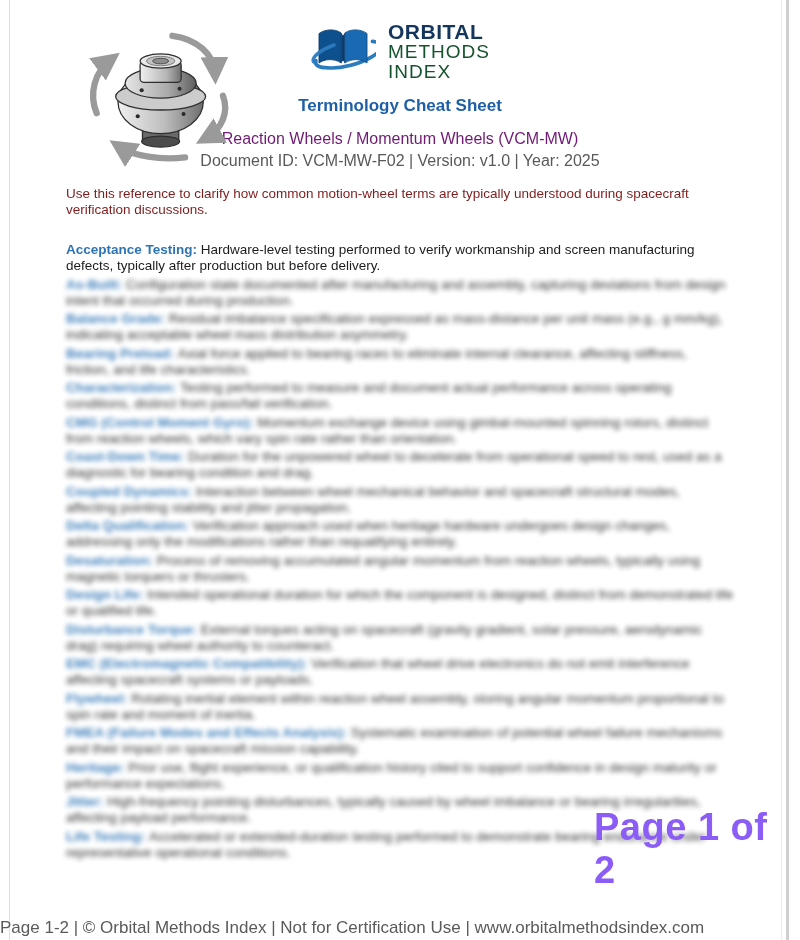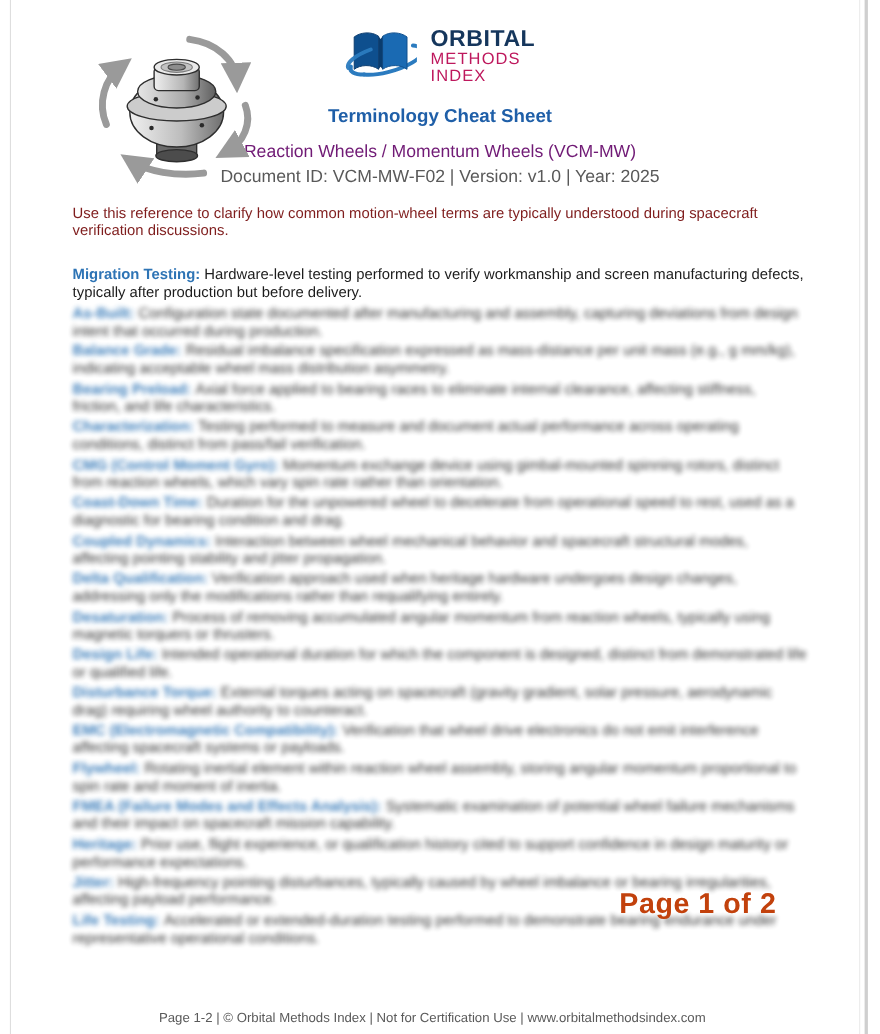--- a/index.html
+++ b/index.html
@@ -14,44 +14,44 @@
   .edge-right-1{position:absolute;left:781px;top:0;bottom:0;width:1px;background:#ececec;}
   .edge-right-2{position:absolute;left:786px;top:0;bottom:0;width:3px;background:#cfcfcf;}
 
   .page{position:absolute;left:0;top:0;width:800px;height:940px;}
 
   
   .header{padding-top:16px;text-align:center;}
   .logo-row{display:flex;align-items:center;justify-content:center;gap:12px;height:70px;}
   .logo-text{text-align:left;line-height:1.02;}
   .logo-text .l1{font-weight:bold;font-size:21px;color:#15365c;letter-spacing:0.5px;}
-  .logo-text .l2,.logo-text .l3{font-size:15px;color:#be185d;letter-spacing:1px;}
+  .logo-text .l2,.logo-text .l3{font-size:19px;color:#14532d;letter-spacing:1px;}
   .doc-title{margin-top:10px;font-size:17px;font-weight:bold;color:#1f5fa8;}
   .doc-subtitle{margin-top:14px;font-size:16px;color:#701a75;}
   .doc-meta{margin-top:4px;font-size:16px;color:#595959;}
 
   
   .wheel-illustration{position:absolute;left:84px;top:20px;width:158px;height:150px;}
 
   
   .intro{margin:16px auto 0;width:668px;font-size:13.5px;line-height:16px;text-align:left;color:#7f1d1d;}
   .glossary{margin:24px auto 0;width:668px;text-align:left;}
   .entry{margin:0 0 2.5px 0;font-size:13.5px;line-height:16px;color:#1c1c1c;}
   .entry .term{color:#2e74b5;font-weight:bold;}
   .entry.blurred{filter:blur(2.5px);opacity:.92;}
 
   
   .page-stamp{
-    position:absolute;left:563px;top:806px;
-    font-size:26px;font-weight:bold;color:#c2410c;letter-spacing:0.5px;
+    position:absolute;left:594px;top:806px;
+    font-size:38px;font-weight:bold;color:#8b5cf6;letter-spacing:0.5px;
   }
 
   .footer{
-    position:absolute;left:0;right:14px;top:918px;text-align:center;
-    font-size:12px;color:#5a5a5a;
+    position:absolute;left:0;right:14px;top:918px;text-align:left;
+    font-size:17px;color:#5a5a5a;
   }
 </style>
 </head>
 <body>
 
 <div class="edge-left"></div>
 <div class="edge-right-1"></div>
 <div class="edge-right-2"></div>
 
 <div class="page">
@@ -126,21 +126,21 @@
       </div>
     </div>
     <div class="doc-title">Terminology Cheat Sheet</div>
     <div class="doc-subtitle">Reaction Wheels / Momentum Wheels (VCM-MW)</div>
     <div class="doc-meta">Document ID: VCM-MW-F02 | Version: v1.0 | Year: 2025</div>
   </div>
 
   <p class="intro">Use this reference to clarify how common motion-wheel terms are typically understood during spacecraft verification discussions.</p>
 
   <div class="glossary" id="glossary">
-      <p class="entry"><span class="term">Migration Testing: </span><span class="def">Hardware-level testing performed to verify workmanship and screen manufacturing defects, typically after production but before delivery.</span></p>
+      <p class="entry"><span class="term">Acceptance Testing: </span><span class="def">Hardware-level testing performed to verify workmanship and screen manufacturing defects, typically after production but before delivery.</span></p>
       <p class="entry blurred"><span class="term">As-Built: </span><span class="def">Configuration state documented after manufacturing and assembly, capturing deviations from design intent that occurred during production.</span></p>
       <p class="entry blurred"><span class="term">Balance Grade: </span><span class="def">Residual imbalance specification expressed as mass-distance per unit mass (e.g., g mm/kg), indicating acceptable wheel mass distribution asymmetry.</span></p>
       <p class="entry blurred"><span class="term">Bearing Preload: </span><span class="def">Axial force applied to bearing races to eliminate internal clearance, affecting stiffness, friction, and life characteristics.</span></p>
       <p class="entry blurred"><span class="term">Characterization: </span><span class="def">Testing performed to measure and document actual performance across operating conditions, distinct from pass/fail verification.</span></p>
       <p class="entry blurred"><span class="term">CMG (Control Moment Gyro): </span><span class="def">Momentum exchange device using gimbal-mounted spinning rotors, distinct from reaction wheels, which vary spin rate rather than orientation.</span></p>
       <p class="entry blurred"><span class="term">Coast-Down Time: </span><span class="def">Duration for the unpowered wheel to decelerate from operational speed to rest, used as a diagnostic for bearing condition and drag.</span></p>
       <p class="entry blurred"><span class="term">Coupled Dynamics: </span><span class="def">Interaction between wheel mechanical behavior and spacecraft structural modes, affecting pointing stability and jitter propagation.</span></p>
       <p class="entry blurred"><span class="term">Delta Qualification: </span><span class="def">Verification approach used when heritage hardware undergoes design changes, addressing only the modifications rather than requalifying entirely.</span></p>
       <p class="entry blurred"><span class="term">Desaturation: </span><span class="def">Process of removing accumulated angular momentum from reaction wheels, typically using magnetic torquers or thrusters.</span></p>
       <p class="entry blurred"><span class="term">Design Life: </span><span class="def">Intended operational duration for which the component is designed, distinct from demonstrated life or qualified life.</span></p>

